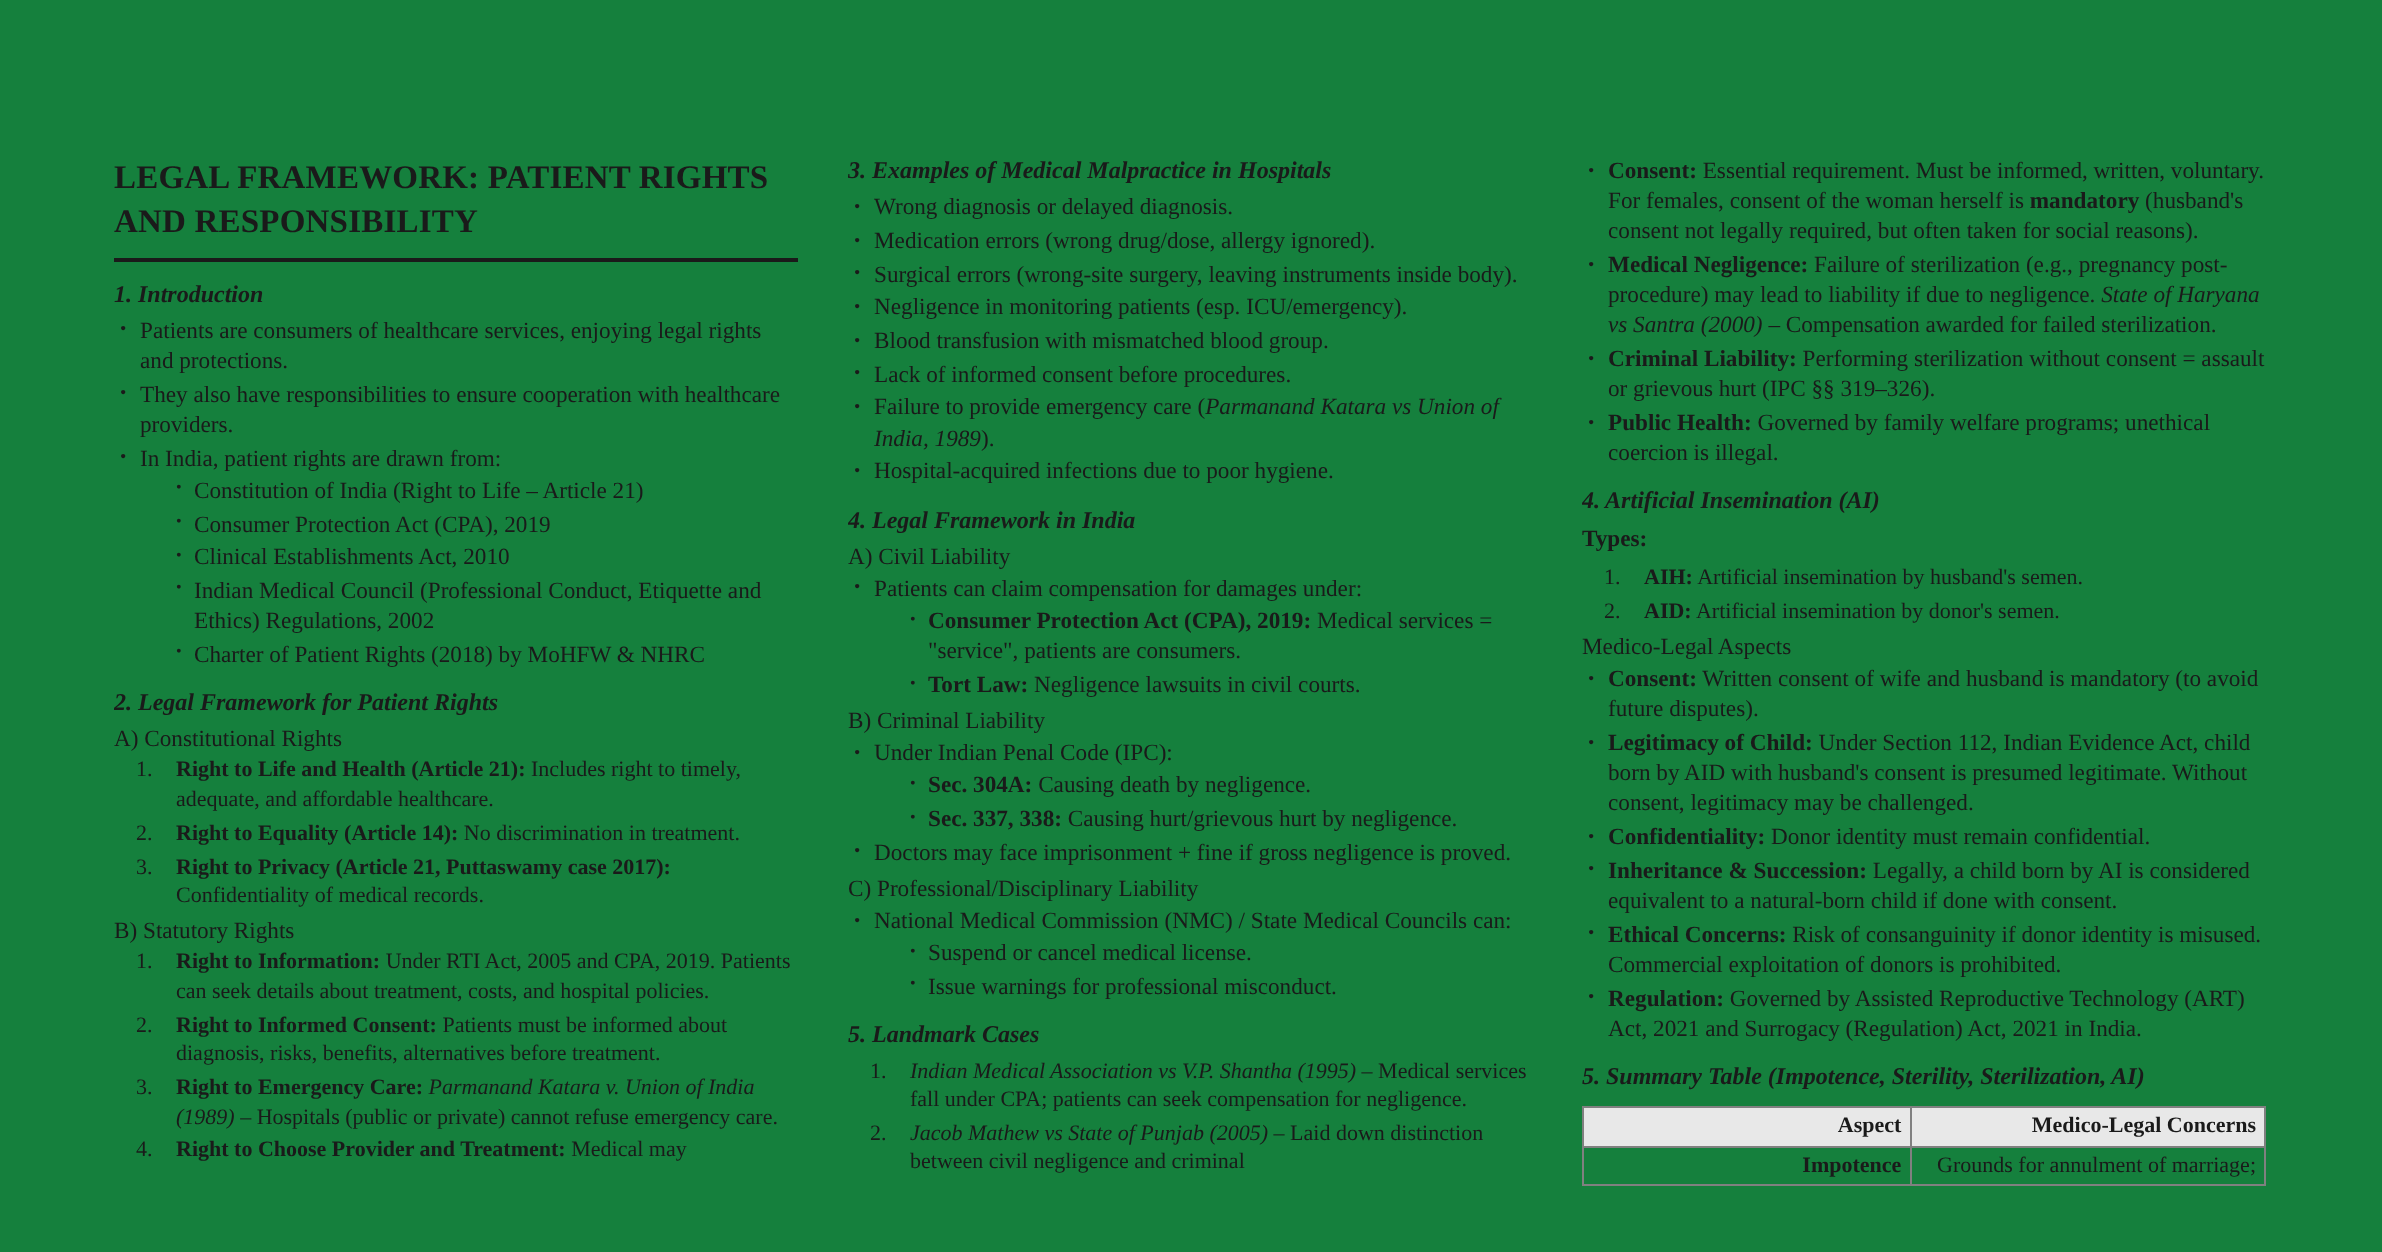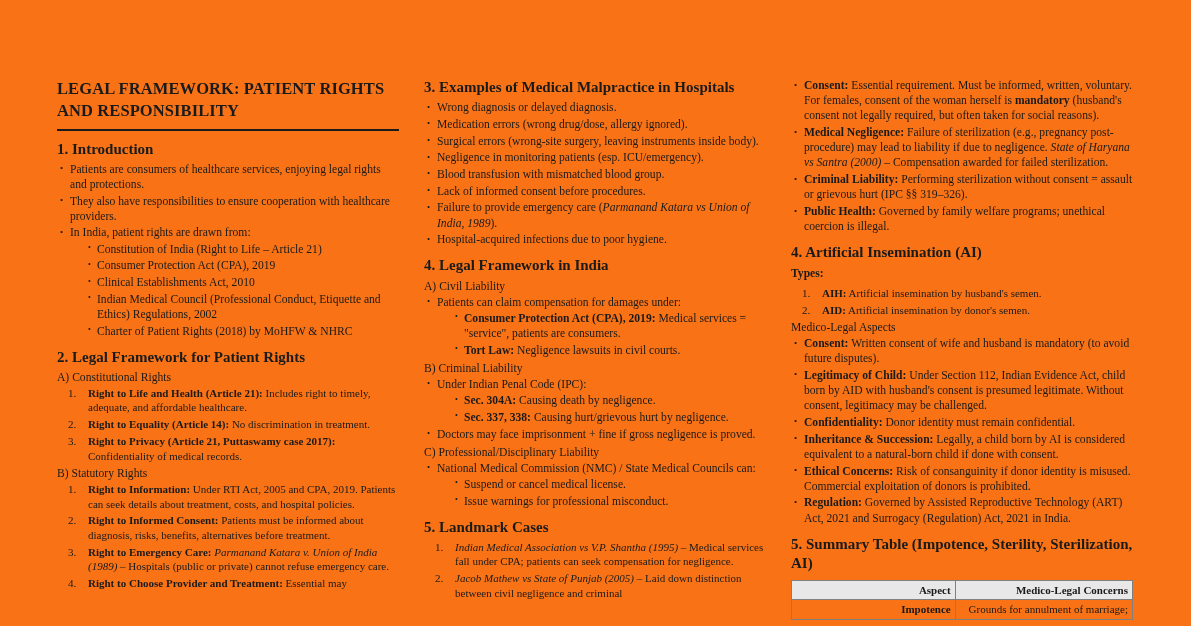--- a/index.html
+++ b/index.html
@@ -9,21 +9,21 @@
     background: #ffffff;
   }
   body {
     font-family: "Liberation Serif", "DejaVu Serif", serif;
     color: #1a1a1a;
   }
   #page {
     position: relative;
     width: 1191px;
     height: 626px;
-    background: #f97316;
+    background: #15803d;
     overflow: hidden;
   }
   #columns {
     position: absolute;
     left: 57px;
     top: 78px;
     width: 1077px;
     height: 548px;
     display: flex;
     gap: 25px;
@@ -42,24 +42,25 @@
     margin: 0 0 0 0;
     letter-spacing: 0.1px;
   }
   .title-rule {
     border: 0;
     border-top: 2px solid #1a1a1a;
     margin: 7px 0 9px 0;
     width: 100%;
   }
   h2.sec {
-    font-size: 15px;
+    font-size: 12px;
     font-weight: bold;
     line-height: 1.28;
     margin: 9px 0 3px 0;
+    font-style: italic;
   }
   h2.sec.first {
     margin-top: 0;
   }
   .subhead {
     font-size: 11.6px;
     line-height: 1.3;
     margin: 3px 0 1px 0;
   }
   .subhead.b {
@@ -175,21 +176,21 @@
         <li><b>Right to Life and Health (Article 21):</b><span> Includes right to timely, adequate, and affordable healthcare.</span></li>
         <li><b>Right to Equality (Article 14):</b><span> No discrimination in treatment.</span></li>
         <li><b>Right to Privacy (Article 21, Puttaswamy case 2017):</b><span> Confidentiality of medical records.</span></li>
       </ol>
 
       <div class="subhead">B) Statutory Rights</div>
       <ol class="num">
         <li><b>Right to Information:</b><span> Under RTI Act, 2005 and CPA, 2019. Patients can seek details about treatment, costs, and hospital policies.</span></li>
         <li><b>Right to Informed Consent:</b><span> Patients must be informed about diagnosis, risks, benefits, alternatives before treatment.</span></li>
         <li><b>Right to Emergency Care:</b><i> Parmanand Katara v. Union of India (1989)</i><span> – Hospitals (public or private) cannot refuse emergency care.</span></li>
-        <li><b>Right to Choose Provider and Treatment:</b><span> Essential may</span></li>
+        <li><b>Right to Choose Provider and Treatment:</b><span> Medical may</span></li>
       </ol>
 
     </div>
 
     <div class="column">
 
       <h2 class="sec first">3. Examples of Medical Malpractice in Hospitals</h2>
       <ul class="bul">
         <li>Wrong diagnosis or delayed diagnosis.</li>
         <li>Medication errors (wrong drug/dose, allergy ignored).</li>

